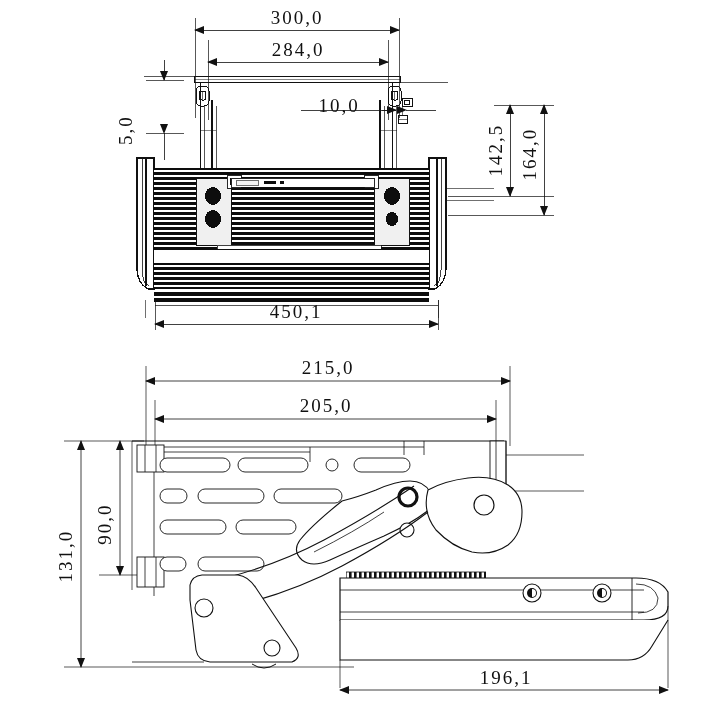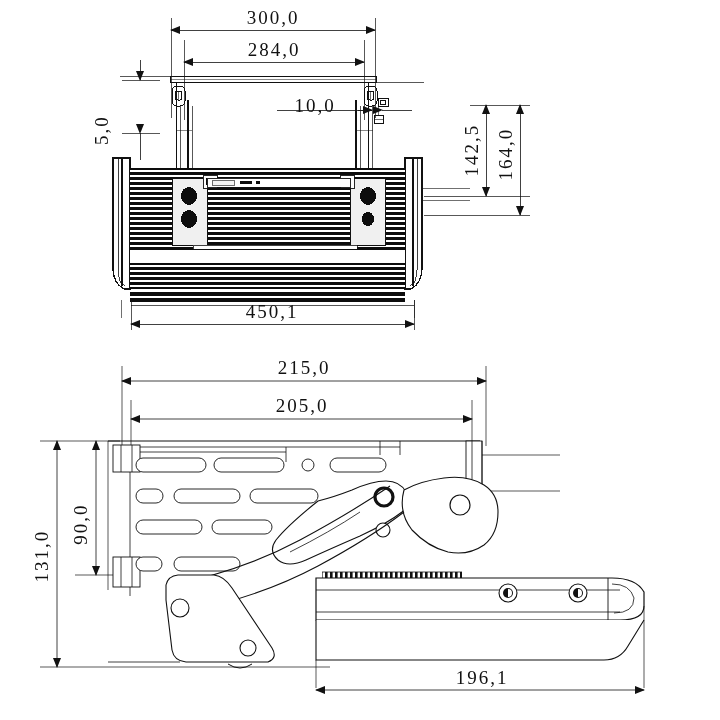--- a/index.html
+++ b/index.html
@@ -1,17 +1,17 @@
 <!DOCTYPE html>
 <html><head>
 <meta charset="utf-8">
 <style>
   html,body{margin:0;padding:0;background:#ffffff;}
   body{width:720px;height:720px;overflow:hidden;font-family:"Liberation Serif",serif;}
-  #sheet{position:relative;width:684px;height:720px;background:#fff;}
+  #sheet{position:relative;width:684px;height:720px;background:#fff;padding-left:24px;}
   svg{display:block;}
   .dimtxt{font-family:"Liberation Serif",serif;font-size:19px;fill:#111;letter-spacing:2px;}
   .dimtxt-v{font-family:"Liberation Serif",serif;font-size:19px;fill:#111;letter-spacing:2px;}
 </style>
 </head>
 <body>
 
 <div id="sheet">
 <svg width="720" height="720" viewBox="0 0 720 720" xmlns="http://www.w3.org/2000/svg">
 

